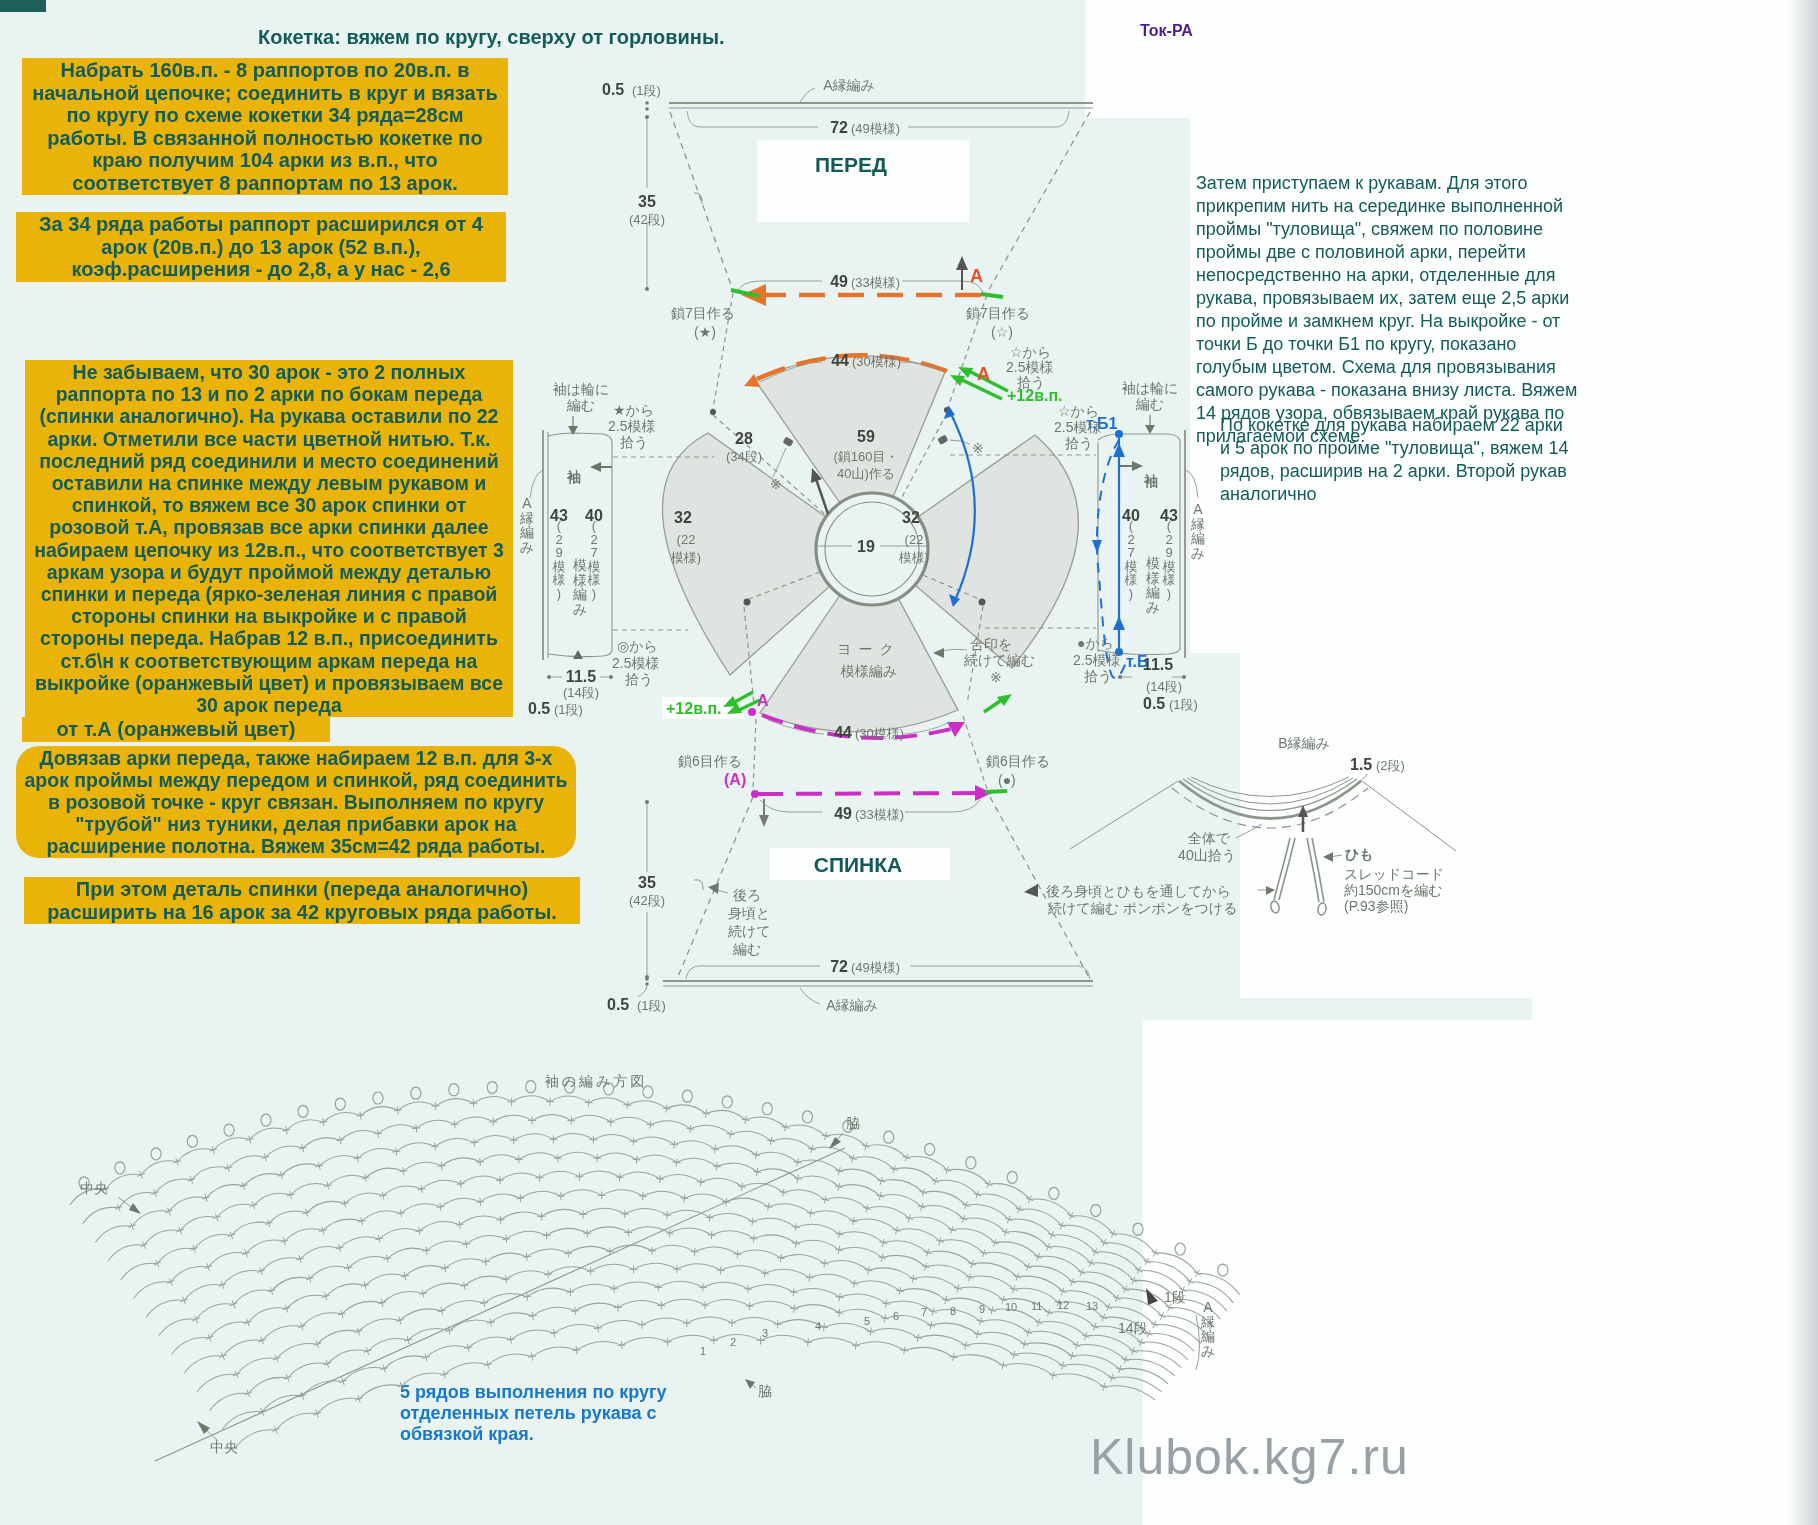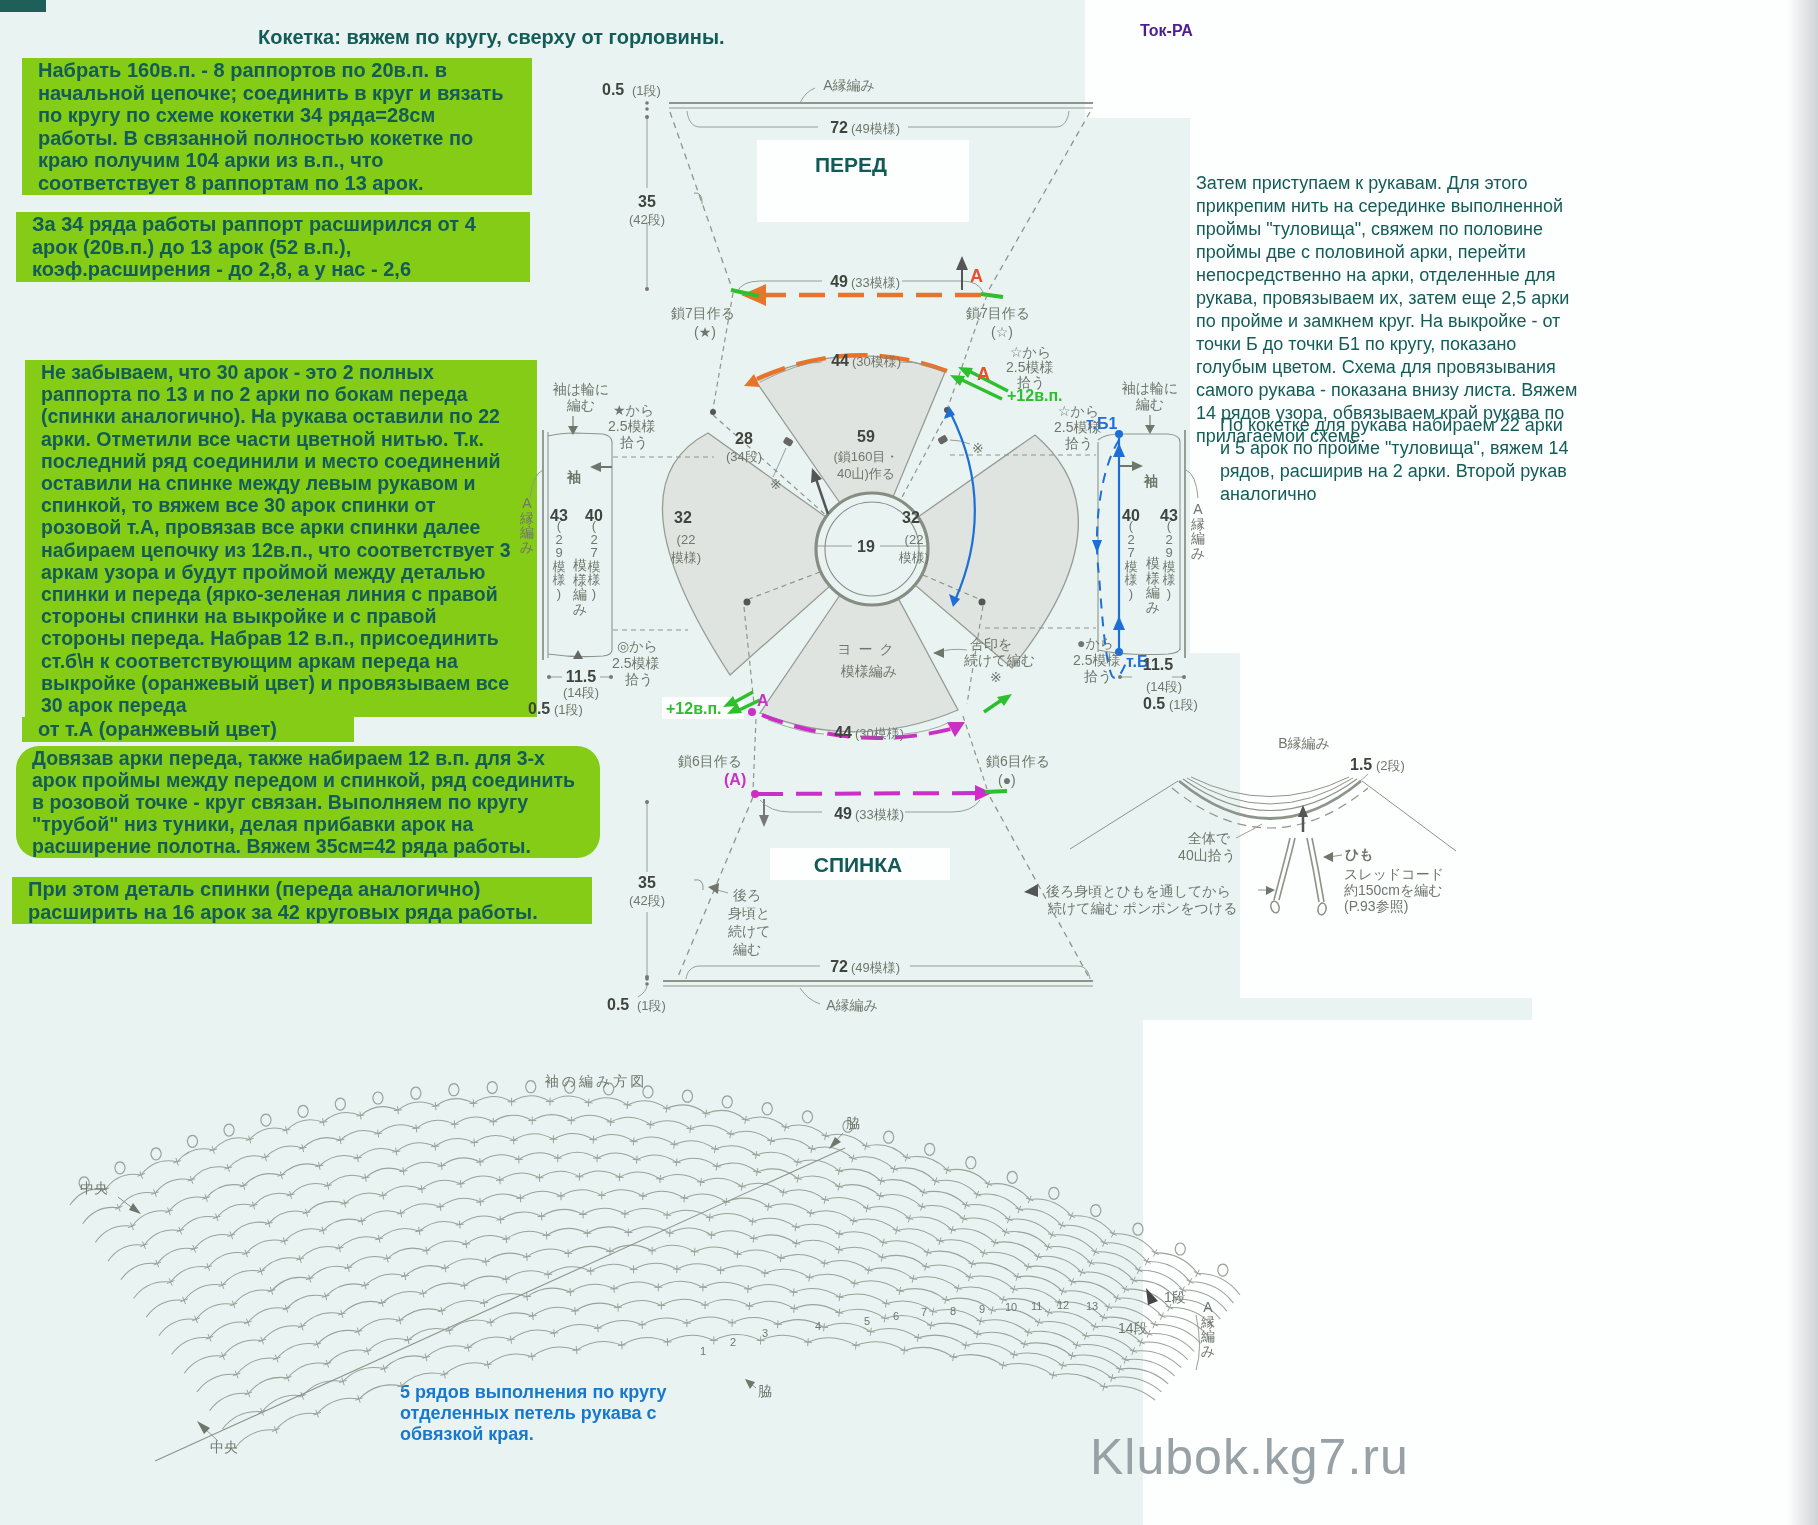--- a/index.html
+++ b/index.html
@@ -1,20 +1,20 @@
 <!DOCTYPE html>
 <html><head>
 <meta charset="utf-8">
 <style>
   html,body{margin:0;padding:0;background:#fff;}
   #canvas{position:relative;width:1818px;height:1525px;background:#e9f4f2;overflow:hidden;
           font-family:"Liberation Sans","DejaVu Sans",sans-serif;}
   .wbox{position:absolute;background:#fdfefe;}
   .para{position:absolute;color:#135c58;font-weight:bold;font-size:20px;line-height:22.5px;
-        background:#84cc16;padding:1px 16px;}
+        background:#eab308;padding:1px 4px;text-align:center;}
   .rpara{position:absolute;color:#135c58;font-weight:normal;font-size:18px;line-height:23px;}
   #title{position:absolute;left:258px;top:10px;color:#135c58;font-weight:bold;font-size:20px;margin-top:16px;}
   #brand{position:absolute;left:1140px;top:22px;color:#4c1d95;font-weight:bold;font-size:16px;}
   #fan-note{position:absolute;left:400px;top:1382px;width:320px;color:#1778cc;font-weight:bold;
             font-size:18px;line-height:21px;}
   #watermark{position:absolute;left:1090px;top:1428px;color:#98a2a6;font-size:50px;letter-spacing:1px;}
   #corner{position:absolute;left:0;top:0;width:46px;height:12px;background:#1e5f5a;}
   #edge-strip{position:absolute;right:0;top:0;width:30px;height:100%;
               background:linear-gradient(90deg,#fdfdfd,#cfd4d6);}
   svg{position:absolute;left:0;top:0;}
@@ -44,21 +44,21 @@
   <div id="corner"></div>
 
   <div id="title">Кокетка: вяжем по кругу, сверху от  горловины.</div>
   <div id="brand">Ток-РА</div>
 
   <div class="para" style="left:22px;top:58px;width:478px;">Набрать 160в.п. - 8 раппортов по 20в.п. в начальной цепочке;  соединить в  круг  и вязать по кругу по схеме кокетки 34 ряда=28см работы.  В связанной полностью кокетке по краю получим 104 арки из в.п., что соответствует 8 раппортам по 13 арок.</div>
   <div class="para" style="left:16px;top:212px;width:482px;">За  34 ряда работы раппорт расширился от 4 арок (20в.п.) до 13 арок (52 в.п.), коэф.расширения - до 2,8, а у нас - 2,6</div>
   <div class="para" style="left:25px;top:360px;width:480px;font-size:19.5px;line-height:22.2px;">Не забываем, что  30 арок - это 2 полных раппорта по 13 и по 2 арки по бокам переда (спинки аналогично).  На рукава оставили по 22 арки.  Отметили все части цветной нитью. Т.к. последний ряд соединили и место соединений оставили на спинке между левым рукавом и спинкой, то вяжем все 30 арок спинки от розовой т.А,  провязав все арки спинки далее  набираем цепочку из 12в.п., что соответствует 3 аркам узора и будут проймой между деталью спинки и переда (ярко-зеленая линия с правой стороны спинки на выкройке и с правой стороны переда.  Набрав 12 в.п., присоединить ст.б\н к соответствующим аркам переда на выкройке (оранжевый цвет) и провязываем все 30 арок переда</div>
   <div class="para" style="left:22px;top:717px;width:300px;">от т.А (оранжевый цвет)</div>
   <div class="para" style="left:16px;top:746px;width:552px;font-size:19.5px;line-height:22px;border-radius:23px;">Довязав арки переда, также набираем 12 в.п. для 3-х арок проймы между передом и спинкой, ряд соединить в розовой точке - круг связан.  Выполняем по кругу "трубой" низ туники, делая прибавки арок на расширение полотна. Вяжем 35см=42 ряда работы.</div>
-  <div class="para" style="left:12px;top:877px;width:548px;">При этом деталь спинки (переда аналогично) расширить на 16 арок за 42 круговых ряда работы.</div>
+  <div class="para" style="left:24px;top:877px;width:548px;">При этом деталь спинки (переда аналогично) расширить на 16 арок за 42 круговых ряда работы.</div>
 
   <div class="rpara" style="left:1196px;top:172px;width:390px;">Затем приступаем к рукавам. Для этого   прикрепим нить на серединке  выполненной проймы  "туловища", свяжем по половине проймы две с половиной арки, перейти непосредственно на арки, отделенные для рукава, провязываем их, затем еще 2,5 арки по пройме и замкнем круг.  На выкройке - от точки Б до точки Б1 по кругу, показано  голубым цветом. Схема для провязывания самого рукава - показана внизу листа. Вяжем 14 рядов узора, обвязываем край рукава по прилагаемой схеме.</div>
   <div class="rpara" style="left:1220px;top:414px;width:350px;">По кокетке для  рукава набираем 22 арки и 5 арок по пройме "туловища", вяжем 14 рядов, расширив на 2 арки.  Второй рукав аналогично</div>
 
   <div id="fan-note">5 рядов выполнения по кругу отделенных петель рукава с обвязкой края.</div>
 
   <div id="watermark">Klubok.kg7.ru</div>
 
   <svg width="1818" height="1525" viewBox="0 0 1818 1525">
 

